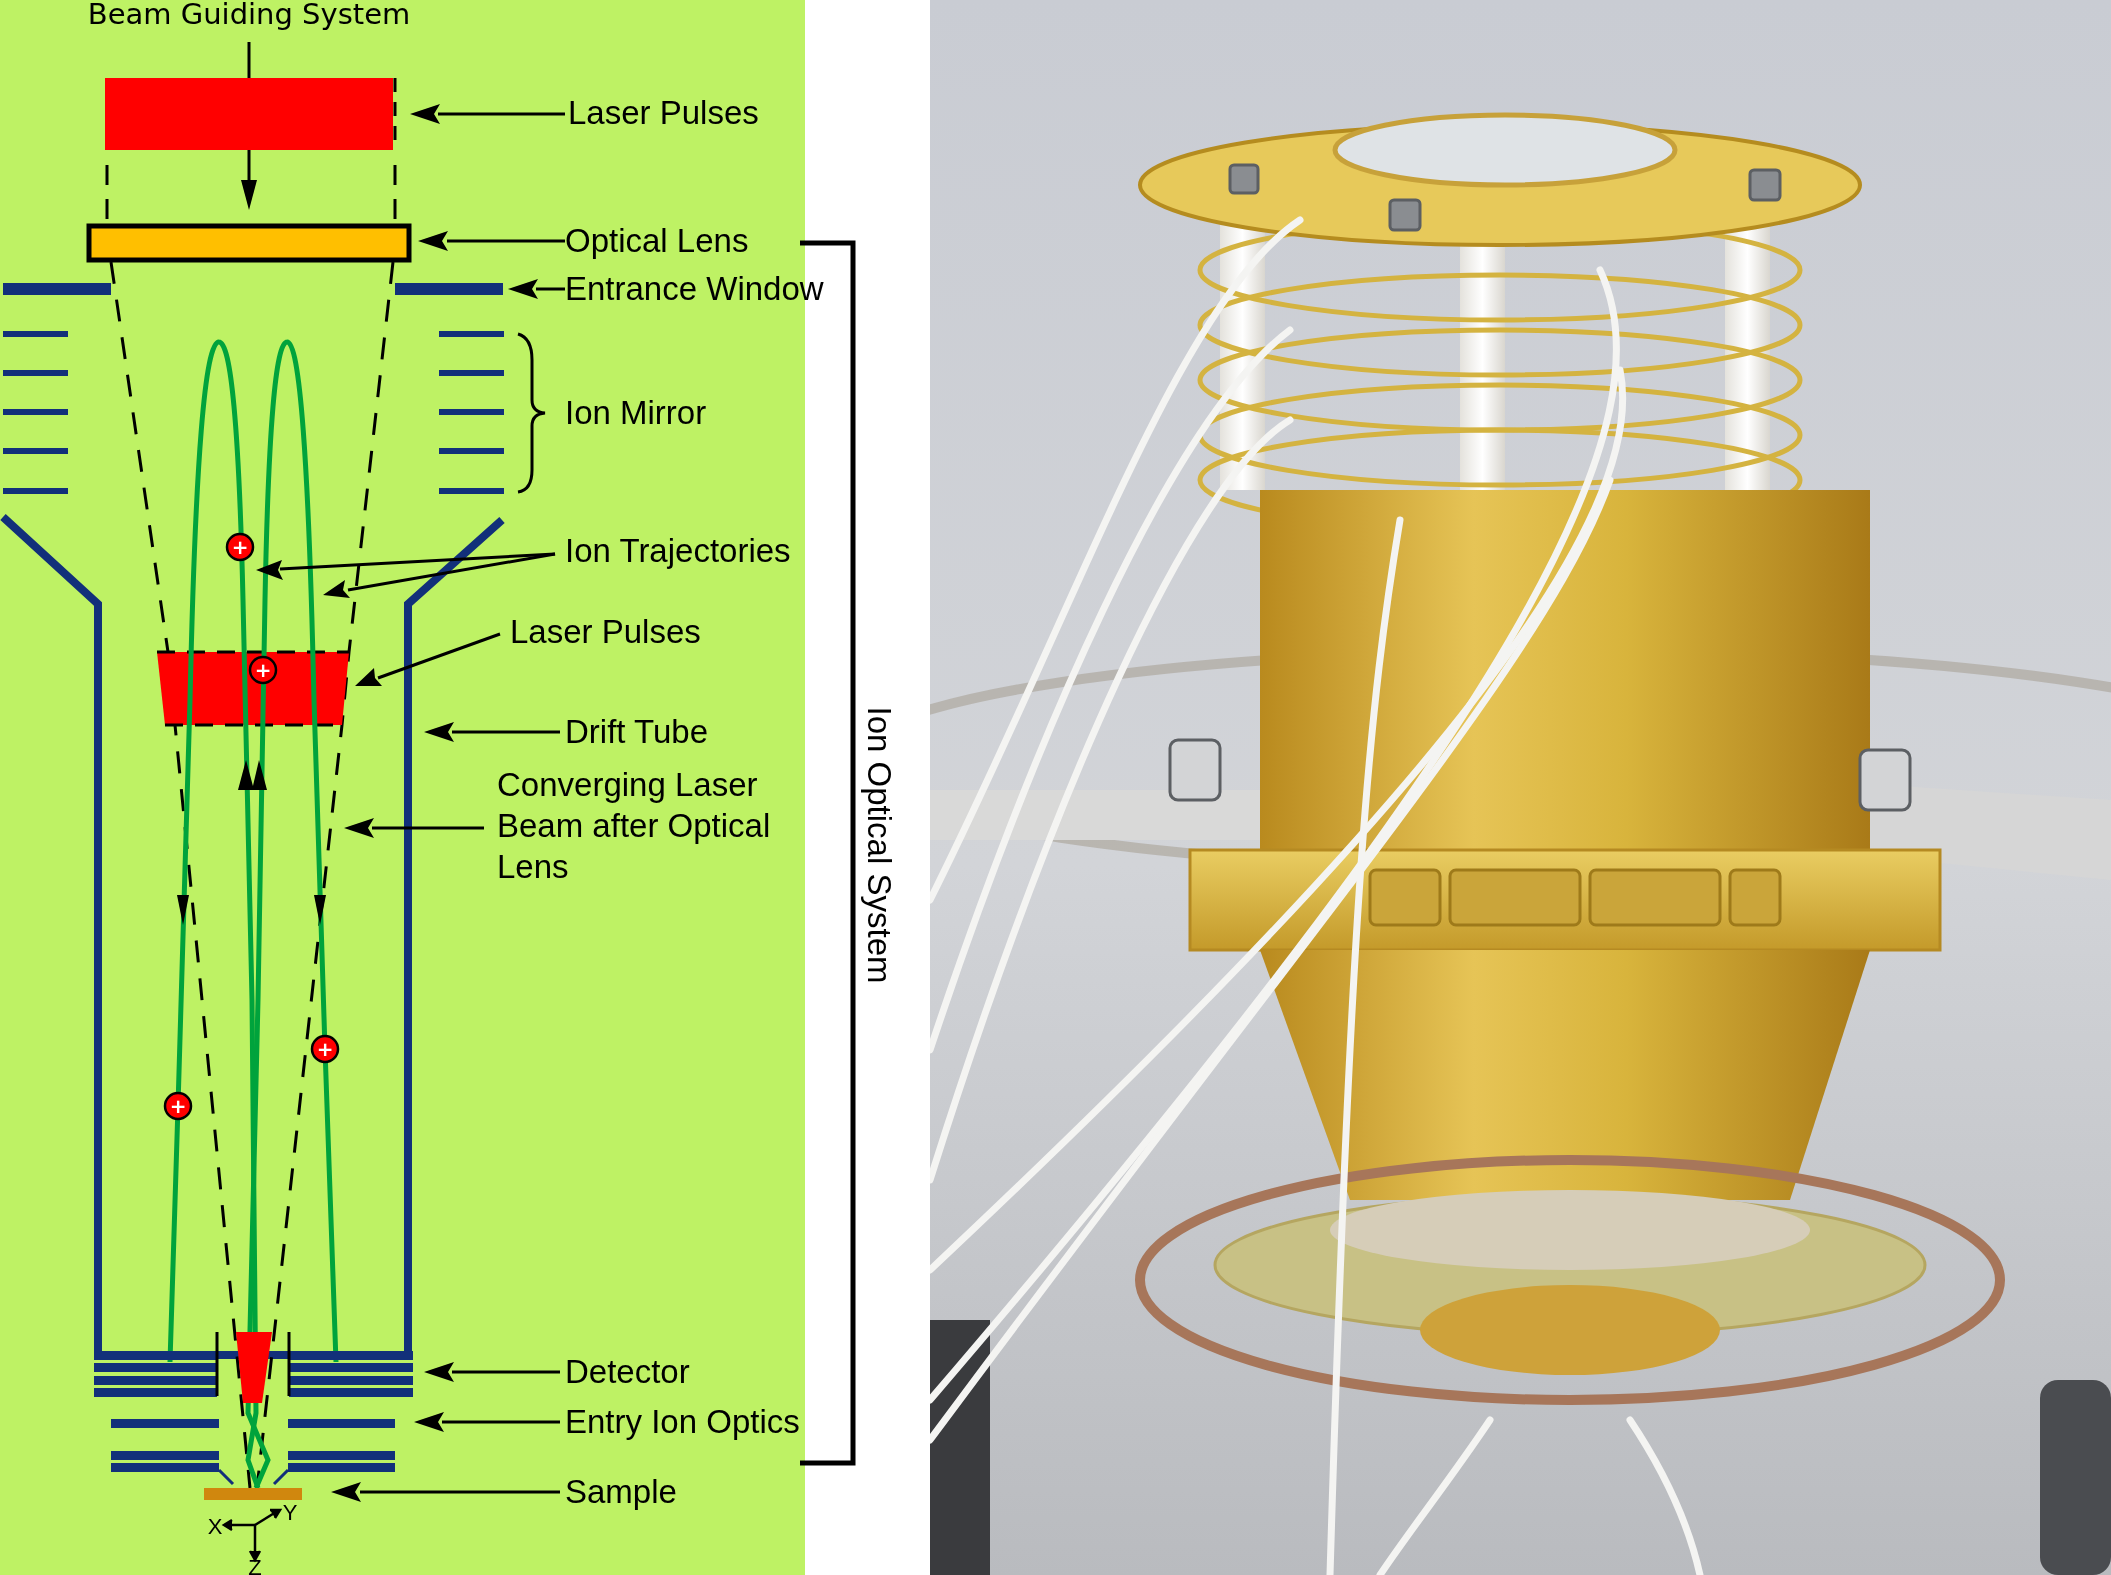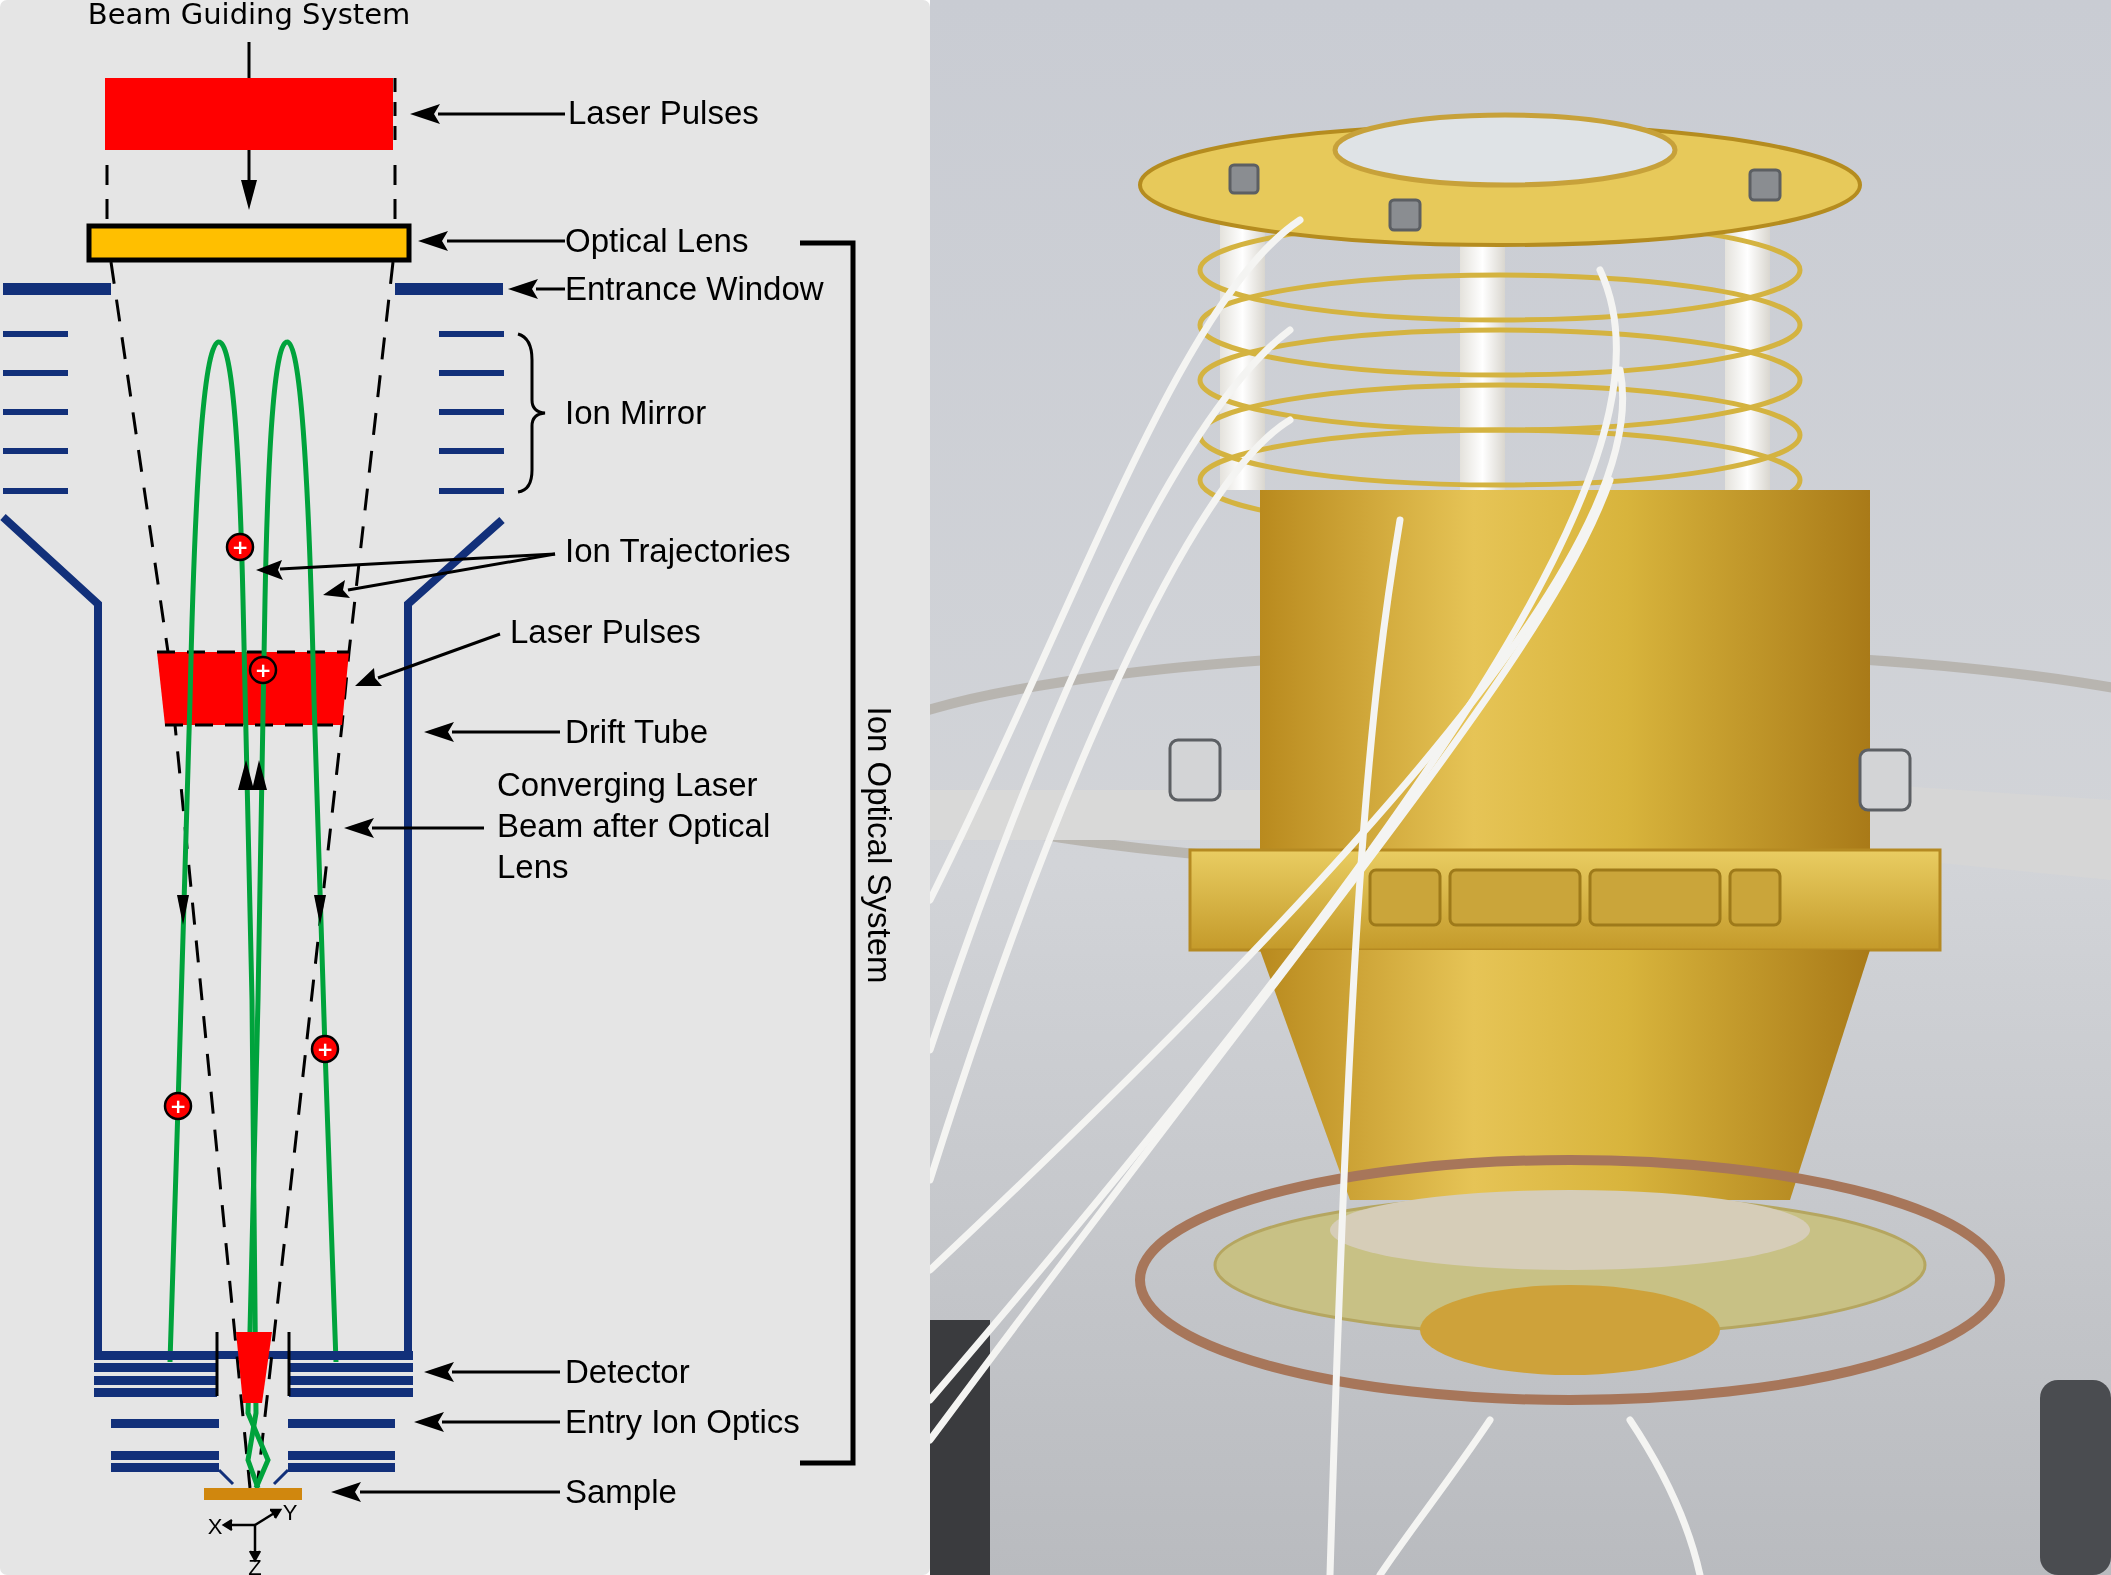--- a/index.html
+++ b/index.html
@@ -1,17 +1,17 @@
 <!DOCTYPE html>
 <html><head>
 <meta charset="utf-8">
 <style>
   html,body{margin:0;padding:0;background:#ffffff;}
   body{width:2111px;height:1575px;position:relative;overflow:hidden;font-family:"Liberation Sans",sans-serif;}
-  #diagram{position:absolute;left:0;top:0;width:930px;height:1575px;background:#e5e5e5;border-radius:7px;}
+  #diagram{position:absolute;left:0;top:0;width:805px;height:1575px;background:#bef264;}
   #photo{position:absolute;left:930px;top:0;width:1181px;height:1575px;background:#c9ccd3;overflow:hidden;}
   .lbl{font-family:"Liberation Sans",sans-serif;font-size:33px;fill:#000;}
   .title-lbl{font-family:"DejaVu Sans",sans-serif;font-size:29px;fill:#000;}
   .axis-lbl{font-family:"Liberation Sans",sans-serif;font-size:22px;fill:#000;}
   .cap{font-family:"Liberation Sans",sans-serif;font-size:33px;fill:#000;}
 </style>
 </head>
 <body>
 
 <div id="diagram">

